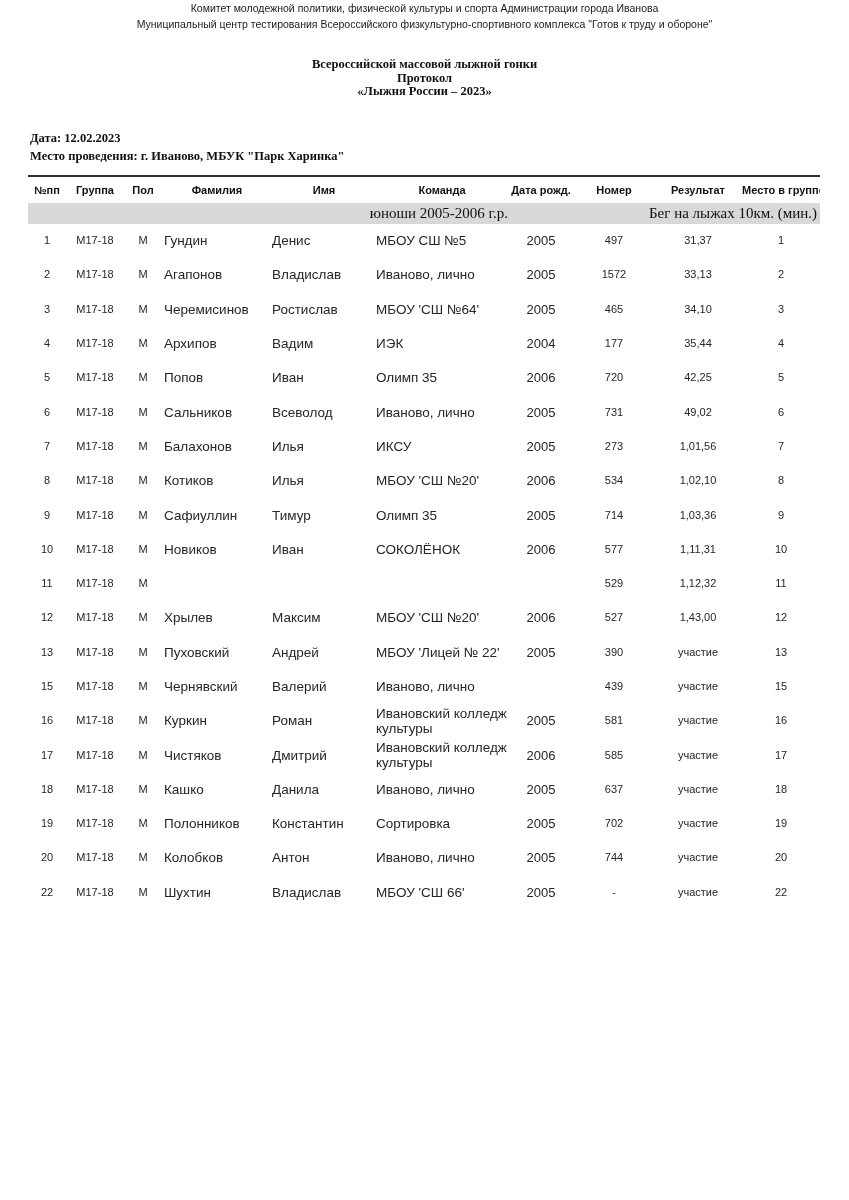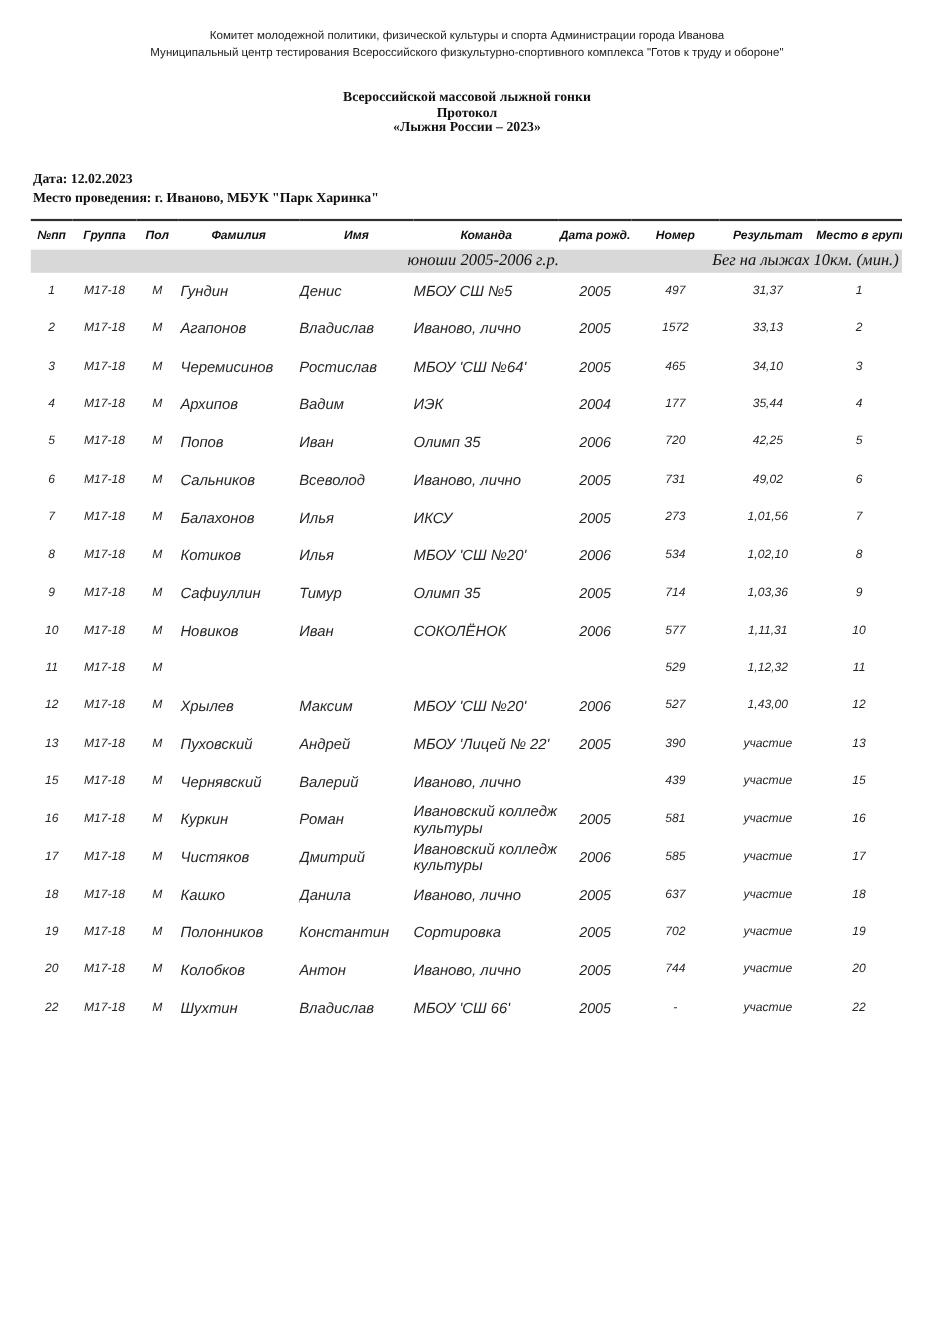--- a/index.html
+++ b/index.html
@@ -3,21 +3,21 @@
 <meta charset="utf-8">
 <style>
   * { margin: 0; padding: 0; box-sizing: border-box; }
   html, body { background: #ffffff; }
   body {
     width: 849px; height: 1200px;
     font-family: "Liberation Sans", sans-serif;
     color: #1f1f1f;
     overflow: hidden;
   }
-  .page { width: 849px; height: 1200px; background: #ffffff; padding-top: 24px; }
+  .page { width: 849px; height: 1200px; background: #ffffff; }
 
   .org-line {
     text-align: center;
     font-family: "Liberation Sans", sans-serif;
     font-size: 10.5px;
     color: #1c1c1c;
     line-height: 16px;
   }
 
   .title-block { margin-top: 26px; text-align: center; }
@@ -37,21 +37,20 @@
     line-height: 18.5px;
     color: #111111;
   }
 
   table.results {
     margin-left: 28px;
     margin-top: 9px;
     width: 792px;
     border-collapse: collapse;
     table-layout: fixed;
-    font-style: italic;
   }
   table.results thead th {
     border-top: 2px solid #2f2f2f;
     font-family: "Liberation Sans", sans-serif;
     font-weight: bold;
     font-size: 11px;
     color: #111111;
     height: 27px;
     vertical-align: middle;
     text-align: center;

